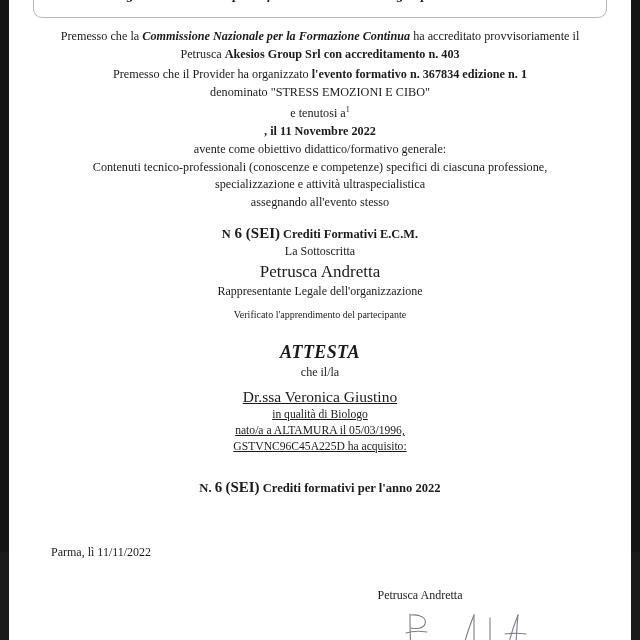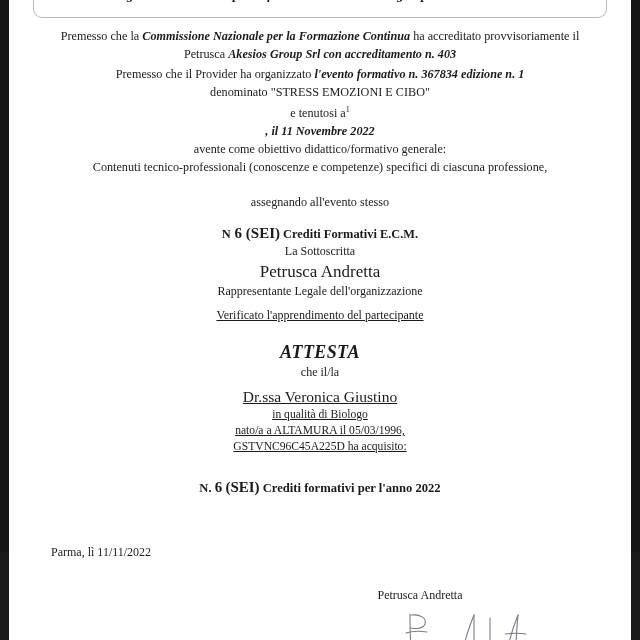--- a/index.html
+++ b/index.html
@@ -77,21 +77,21 @@
     left: 0;
     right: 0;
     text-align: center;
   }
   .line {
     font-size: 12.2px;
     line-height: 17.5px;
     padding: 0 26px;
   }
   .line.wide  { padding: 0 16px; }
-  b, .b { font-weight: bold; font-style: italic; }
+  b, .b { font-weight: bold; }
   i.ital { font-style: italic; font-weight: bold; }
 
   .sup { font-size: 8px; vertical-align: super; }
 
   .credits {
     font-size: 12.4px;
     line-height: 18px;
     font-weight: bold;
   }
   .credits .big {
@@ -103,23 +103,22 @@
   }
   .legal-name {
     font-size: 17px;
     line-height: 23px;
   }
   .legal-role {
     font-size: 12px;
     line-height: 17px;
   }
   .verificato {
-    font-size: 12px;
+    font-size: 10px;
     line-height: 20px;
-    text-decoration: underline;
   }
   .attesta {
     font-size: 18px;
     font-weight: bold;
     line-height: 24px;
     letter-spacing: 0.4px;
     font-style: italic;
   }
   .che-il-la {
     font-size: 12px;
@@ -196,20 +195,21 @@
     <div class="block" style="top: 66px;">
       <div class="line"><span>Premesso che il Provider ha organizzato </span><b>l'evento formativo n. 367834 edizione n. 1</b></div>
       <div class="line">denominato "STRESS EMOZIONI E CIBO"</div>
       <div class="line"><span>e tenutosi a</span><span class="sup">1</span></div>
       <div class="line"><b>, il 11 Novembre 2022</b></div>
     </div>
 
     <div class="block" style="top: 141px;">
       <div class="line">avente come obiettivo didattico/formativo generale:</div>
       <div class="line wide">Contenuti tecnico-professionali (conoscenze e competenze) specifici di ciascuna professione,</div>
+      <div class="line">specializzazione e attività ultraspecialistica</div>
     </div>
 
     <div class="block" style="top: 194px;">
       <div class="line">assegnando all'evento stesso</div>
     </div>
 
     <div class="block" style="top: 224px;">
       <div class="credits"><span>N</span><span class="big"> </span><span class="big">6</span><span class="big"> </span><span class="big">(SEI)</span> <span>Crediti Formativi E.C.M.</span></div>
       <div class="sottoscritta">La Sottoscritta</div>
       <div class="legal-name">Petrusca Andretta</div>

